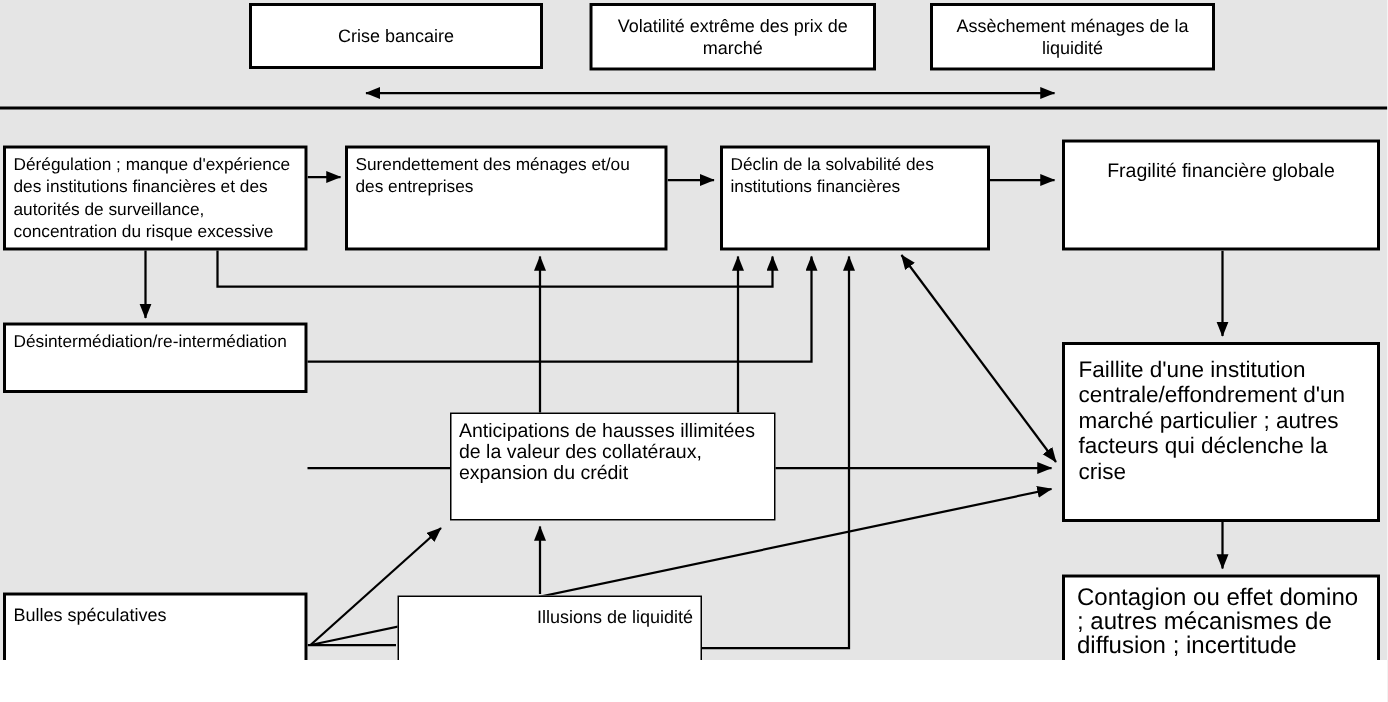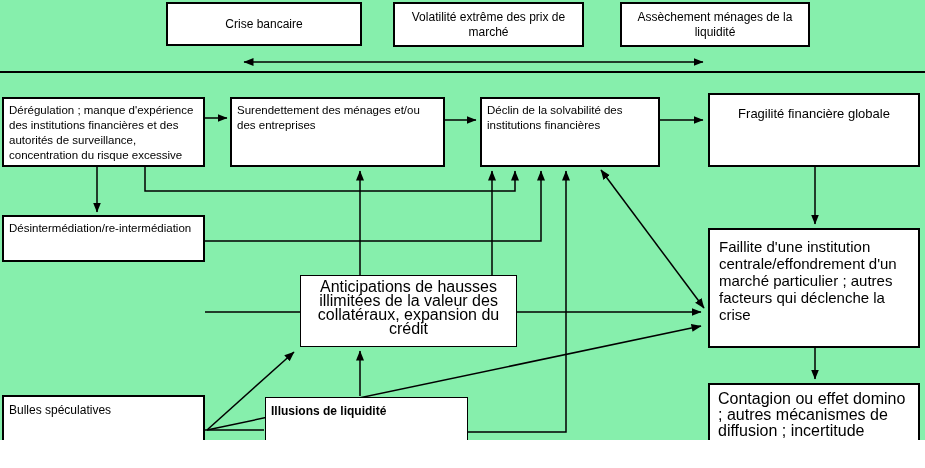--- a/index.html
+++ b/index.html
@@ -1,35 +1,35 @@
 <!DOCTYPE html>
 <html><head>
 <meta charset="utf-8">
 <style>
   html,body{margin:0;padding:0;background:#ffffff;}
   #canvas{
-    position:relative;width:925px;height:440px;background:#86efac;
+    position:relative;width:925px;height:440px;background:#e5e5e5;
     font-family:"Liberation Sans","DejaVu Sans",sans-serif;color:#000;
     overflow:hidden;
   }
   #edges{position:absolute;left:0;top:0;width:925px;height:468px;}
   .node{
     position:absolute;box-sizing:border-box;background:#ffffff;
     border:2px solid #000;font-size:11.5px;line-height:15px;
     padding:4px 5px;white-space:normal;
   }
   .thin{border-width:1px;}
   .topbox{
     display:flex;align-items:center;justify-content:center;text-align:center;
     font-size:12px;line-height:15px;padding:2px 8px;
   }
   .center-top{text-align:center;padding-top:11px;font-size:13px;}
   .big{font-size:15px;line-height:17px;padding:8px 9px;}
-  .mid{font-size:16px;line-height:14px;text-align:center;}
-  .ctr{text-align:left;font-size:12px;padding-top:6px;font-weight:bold;}
+  .mid{font-size:13px;line-height:14px;}
+  .ctr{text-align:right;font-size:12px;padding-top:6px;}
   .lg{font-size:12px;padding-top:6px;}
 </style>
 </head>
 <body>
 
 <div id="canvas">
 
   <svg id="edges" viewBox="0 0 925 468" xmlns="http://www.w3.org/2000/svg">
     <defs>
       <marker id="ah" markerUnits="userSpaceOnUse" markerWidth="11" markerHeight="9" refX="9.5" refY="4" orient="auto">

